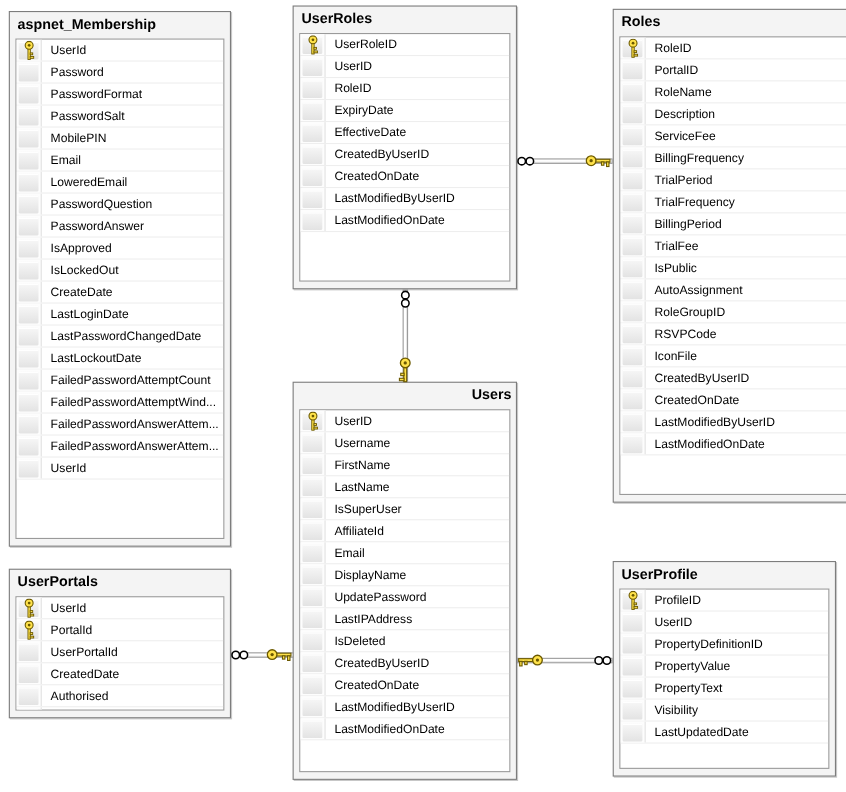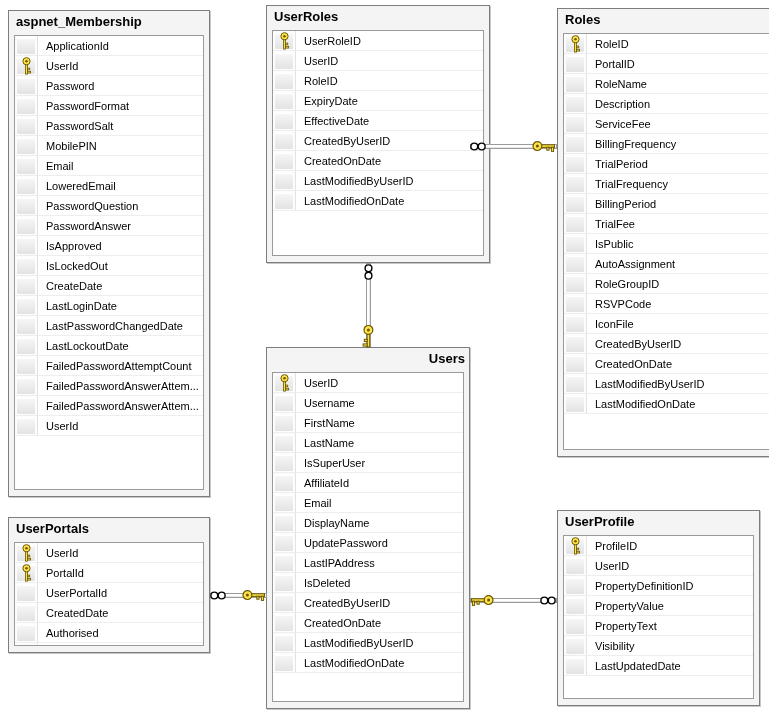--- a/index.html
+++ b/index.html
@@ -50,26 +50,20 @@
 </head>
 <body>
 
 <div class="canvas" id="canvas" style="background: rgb(255, 255, 255);">
     <div class="table-window" style="left: 8px; top: 10px; width: 202px; height: 487px;">
       <div class="table-title">aspnet_Membership</div>
       <div class="field-list">
         <div class="field-row">
           <div class="row-selector">
             <div class="selector-face"></div>
-          </div>
-          <div class="field-name">ApplicationId</div>
-        </div>
-        <div class="field-row">
-          <div class="row-selector">
-            <div class="selector-face"></div>
             <div style="line-height: 0; position: relative; z-index: 1;"><svg width="11" height="18" viewBox="0 0 12 20">
                 <rect x="4.8" y="8" width="2.4" height="11" fill="#ffe24a" stroke="#6b5900" stroke-width="0.9"></rect>
                 <rect x="7" y="12.3" width="2.6" height="1.9" fill="#ffe24a" stroke="#6b5900" stroke-width="0.9"></rect>
                 <rect x="7" y="15.9" width="3.6" height="1.9" fill="#ffe24a" stroke="#6b5900" stroke-width="0.9"></rect>
                 <circle cx="6" cy="4.7" r="4" fill="#ffe24a" stroke="#6b5900" stroke-width="1.1"></circle>
                 <circle cx="6" cy="4.7" r="1.4" fill="#6b5900"></circle>
               </svg></div>
           </div>
           <div class="field-name">UserId</div>
         </div>
@@ -160,37 +154,43 @@
         <div class="field-row">
           <div class="row-selector">
             <div class="selector-face"></div>
           </div>
           <div class="field-name">FailedPasswordAttemptCount</div>
         </div>
         <div class="field-row">
           <div class="row-selector">
             <div class="selector-face"></div>
           </div>
+          <div class="field-name">FailedPasswordAttemptWind...</div>
+        </div>
+        <div class="field-row">
+          <div class="row-selector">
+            <div class="selector-face"></div>
+          </div>
           <div class="field-name">FailedPasswordAnswerAttem...</div>
         </div>
         <div class="field-row">
           <div class="row-selector">
             <div class="selector-face"></div>
           </div>
           <div class="field-name">FailedPasswordAnswerAttem...</div>
         </div>
         <div class="field-row">
           <div class="row-selector">
             <div class="selector-face"></div>
           </div>
           <div class="field-name">UserId</div>
         </div>
       </div>
     </div>
-    <div class="table-window" style="left: 266px; top: 5px; width: 224px; height: 258px;">
+    <div class="table-window" style="left: 266px; top: 5px; width: 204px; height: 258px;">
       <div class="table-title">UserRoles</div>
       <div class="field-list">
         <div class="field-row">
           <div class="row-selector">
             <div class="selector-face"></div>
             <div style="line-height: 0; position: relative; z-index: 1;"><svg width="11" height="18" viewBox="0 0 12 20">
                 <rect x="4.8" y="8" width="2.4" height="11" fill="#ffe24a" stroke="#6b5900" stroke-width="0.9"></rect>
                 <rect x="7" y="12.3" width="2.6" height="1.9" fill="#ffe24a" stroke="#6b5900" stroke-width="0.9"></rect>
                 <rect x="7" y="15.9" width="3.6" height="1.9" fill="#ffe24a" stroke="#6b5900" stroke-width="0.9"></rect>
                 <circle cx="6" cy="4.7" r="4" fill="#ffe24a" stroke="#6b5900" stroke-width="1.1"></circle>

